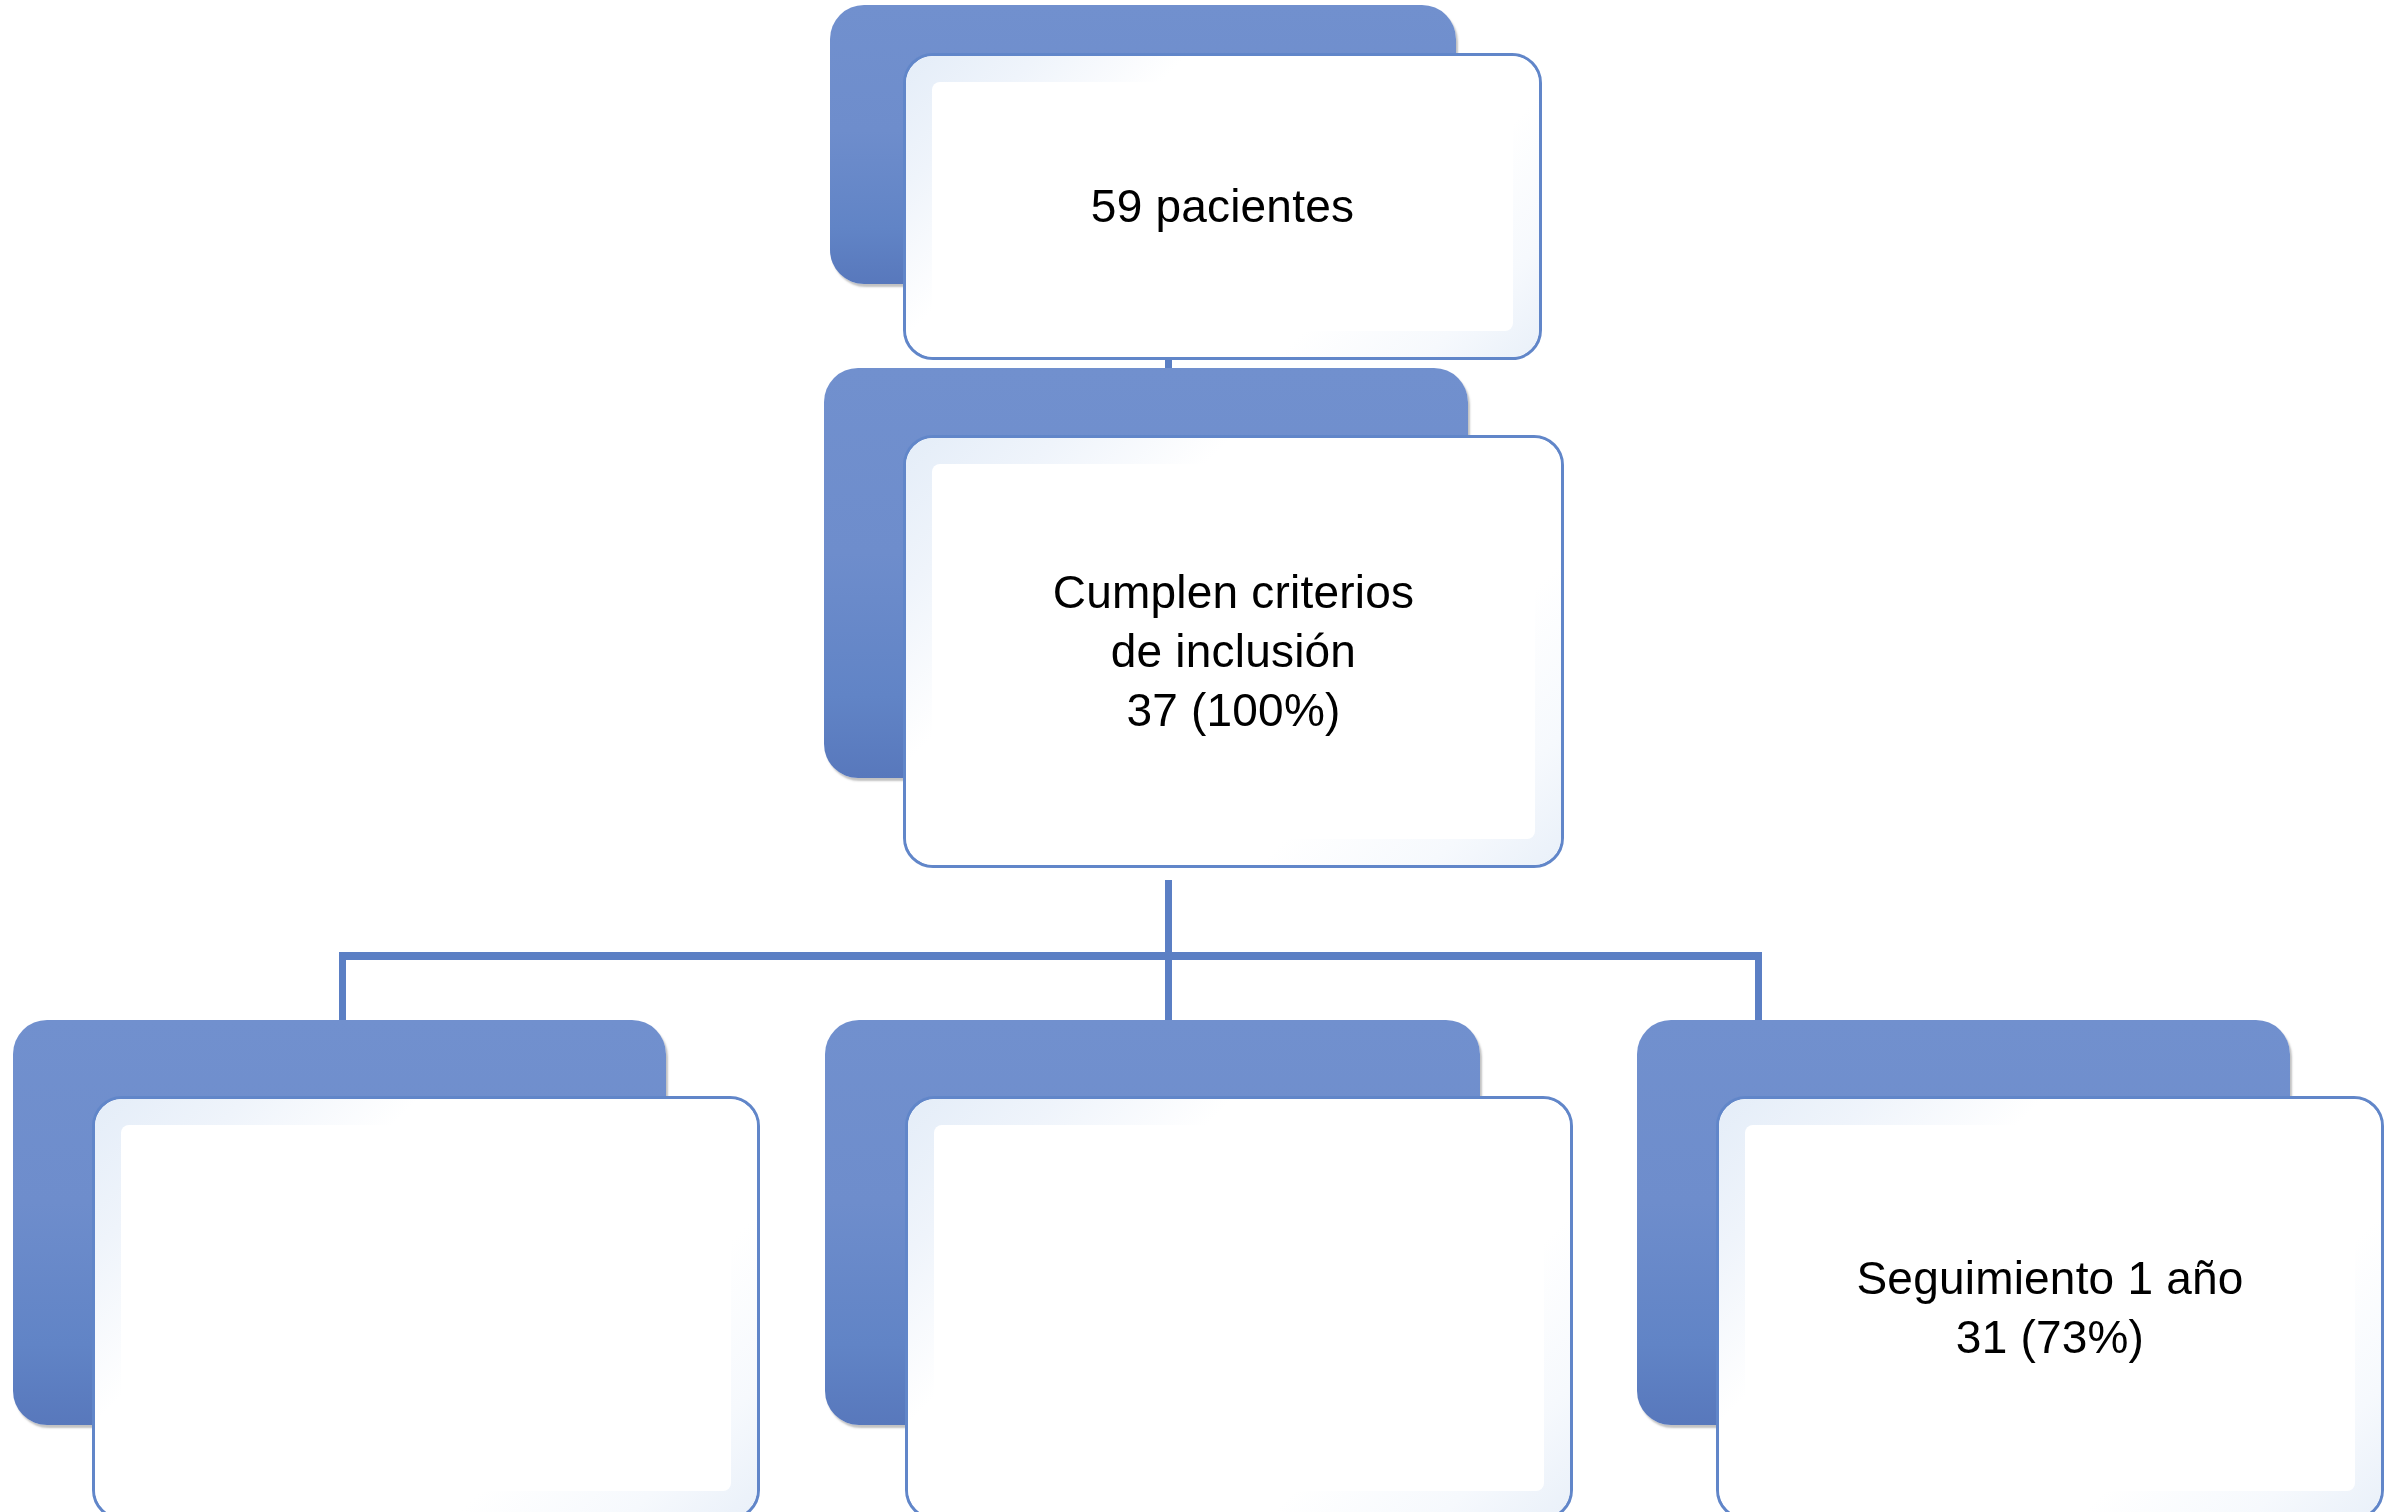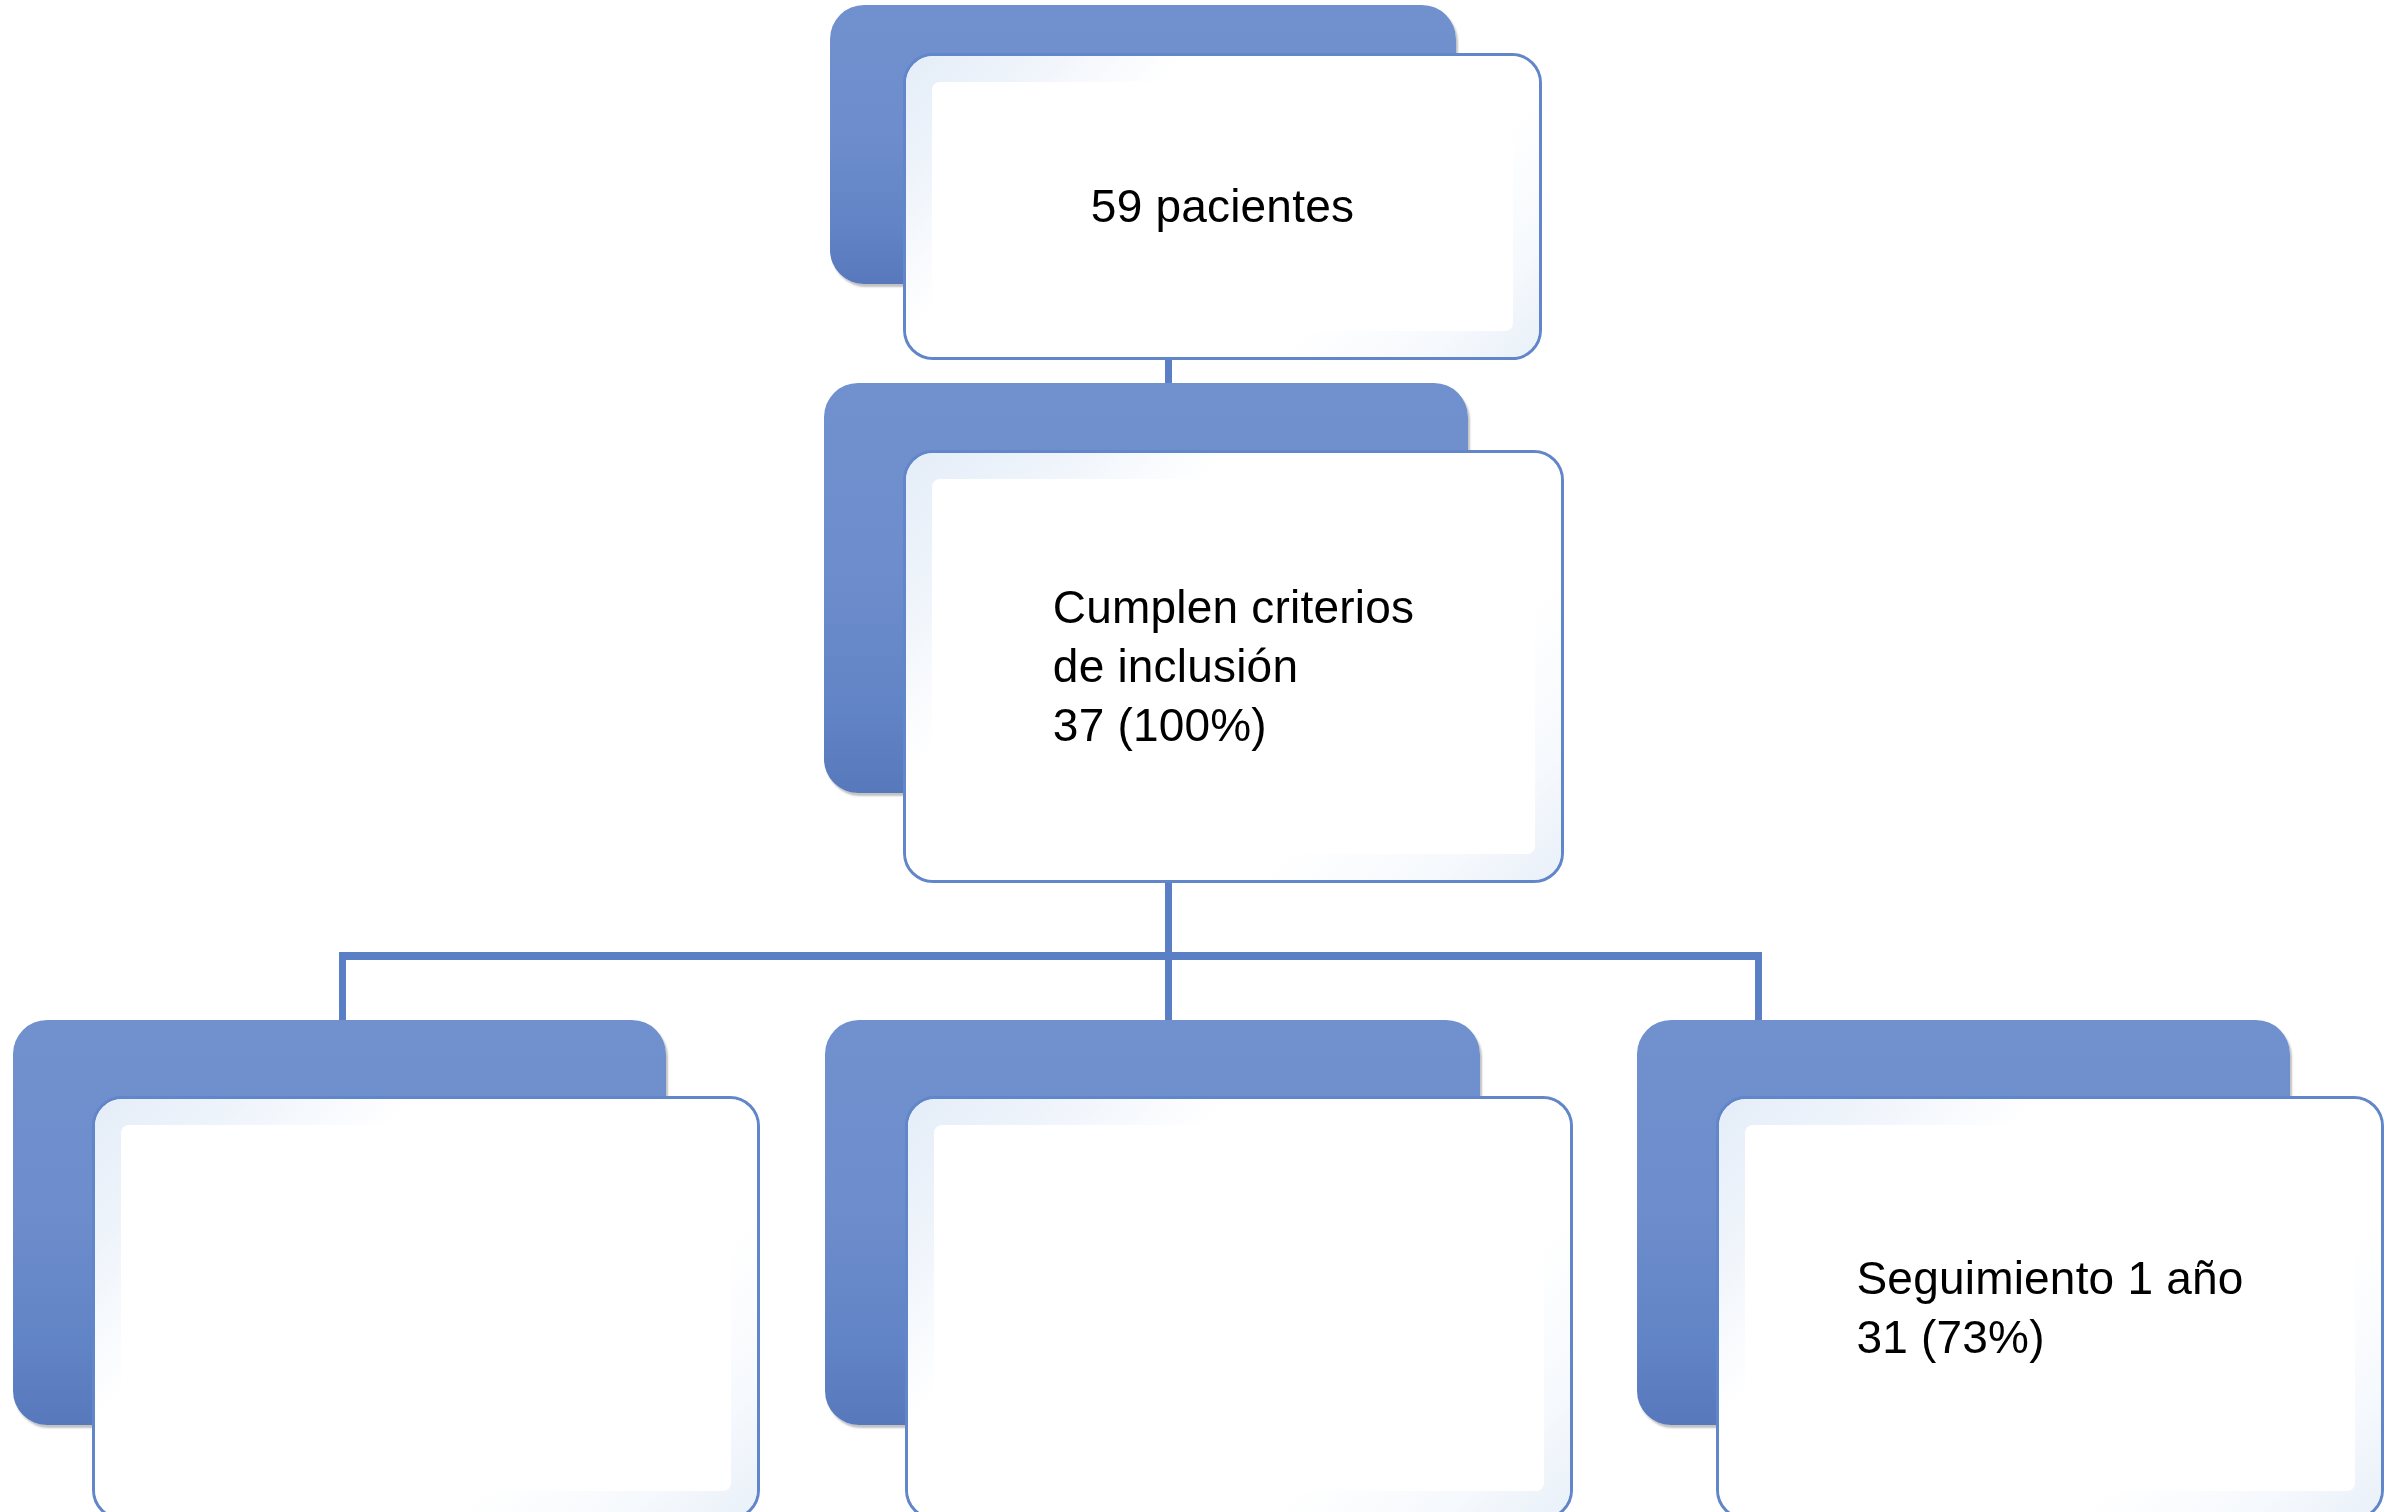--- a/index.html
+++ b/index.html
@@ -66,36 +66,37 @@
   .node .card .inner {
     position: absolute;
     left: 26px; top: 26px; right: 26px; bottom: 26px;
     border-radius: 8px;
     background: #ffffff;
   }
 
   .node .label {
     position: relative;
     z-index: 3;
+    text-align: center;
     color: #000000;
     font-size: 46px;
     line-height: 1.28;
     letter-spacing: 0.2px;
     white-space: pre-line;
     padding: 0 18px;
   }
 
   
   
   #node-patients            { left: 830px;  top: 5px;    width: 712px;  height: 355px; }
   #node-patients .backing   { width: 626px; height: 279px; }
   #node-patients .card      { left: 73px;   top: 48px;   width: 639px;  height: 307px; }
 
   
-  #node-criteria            { left: 824px;  top: 383px;  width: 740px;  height: 360px; }
+  #node-criteria            { left: 824px;  top: 368px;  width: 740px;  height: 360px; }
   #node-criteria .backing   { width: 644px; height: 410px; }
   #node-criteria .card      { left: 79px;   top: 67px;   width: 661px;  height: 433px; }
 
   
   #node-deceased            { left: 13px;   top: 1020px; width: 747px;  height: 500px; }
   #node-deceased .backing   { width: 653px; height: 405px; }
   #node-deceased .card      { left: 79px;   top: 76px;   width: 668px;  height: 424px; }
 
   
   #node-nofollowup          { left: 825px;  top: 1020px; width: 748px;  height: 500px; }

